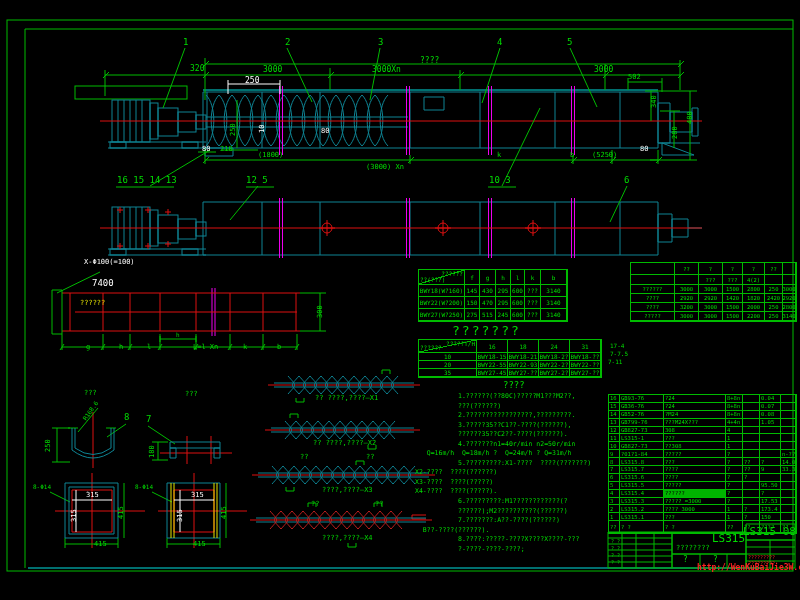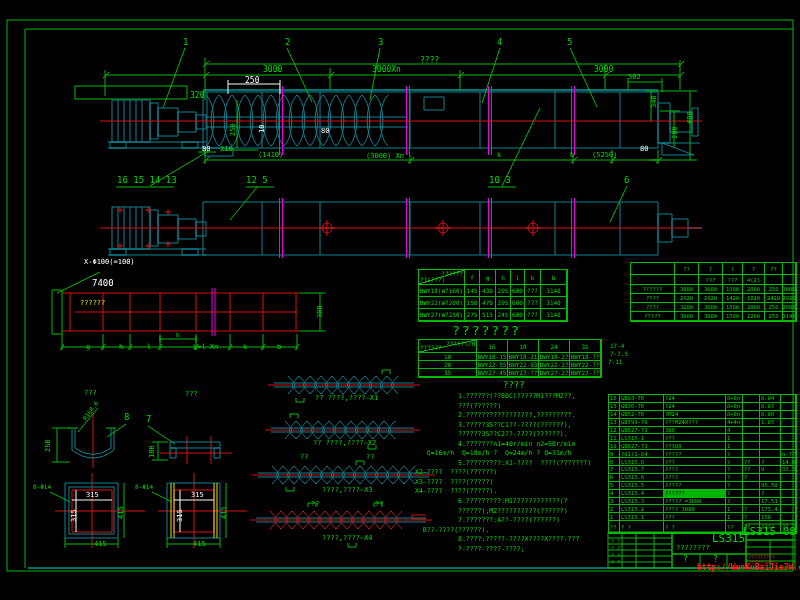--- a/index.html
+++ b/index.html
@@ -145,34 +145,34 @@
 
   <rect class="fw" x="470" y="402" width="30" height="8"></rect>
   <rect class="fw" x="748" y="392" width="9" height="8"></rect>
   <rect class="fw" x="748" y="490" width="11" height="9"></rect>
 </svg>
 
 <span class="lb s8" style="left:420px;top:57px">????</span>
 <span class="lb s8" style="left:263px;top:66px">3000</span>
 <span class="lb s8" style="left:372px;top:66px">3000Xn</span>
 <span class="lb s8" style="left:594px;top:66px">3000</span>
-<span class="lb s8" style="left:190px;top:92px">320</span>
+<span class="lb s8" style="left:190px;top:65px">320</span>
 <span class="lb s8 w" style="left:245px;top:77px">250</span>
 <span class="lb s7" style="left:628px;top:74px">502</span>
 <span class="lb s7 rot" style="left:651px;top:108px">340</span>
 <span class="lb s7 rot" style="left:687px;top:124px">480</span>
 <span class="lb s7 rot" style="left:672px;top:139px">280</span>
 <span class="lb s7 w" style="left:640px;top:146px">80</span>
 <span class="lb s7 w" style="left:321px;top:128px">80</span>
 <span class="lb s7 w" style="left:202px;top:146px">80</span>
 <span class="lb s7 rot" style="left:230px;top:136px">250</span>
 <span class="lb s7 rot w" style="left:259px;top:133px">10</span>
 <span class="lb s7" style="left:220px;top:146px">210</span>
-<span class="lb s7" style="left:258px;top:152px">(1410)</span>
-<span class="lb s7" style="left:366px;top:153px">(3000) Xn</span>
+<span class="lb s7" style="left:258px;top:152px">(1800)</span>
+<span class="lb s7" style="left:366px;top:164px">(3000) Xn</span>
 <span class="lb s7" style="left:497px;top:152px">k</span>
 <span class="lb s7" style="left:570px;top:152px">b</span>
 <span class="lb s7" style="left:592px;top:152px">(5250)</span>
 <span class="lb s9" style="left:183px;top:38px">1</span>
 <span class="lb s9" style="left:285px;top:38px">2</span>
 <span class="lb s9" style="left:378px;top:38px">3</span>
 <span class="lb s9" style="left:497px;top:38px">4</span>
 <span class="lb s9" style="left:567px;top:38px">5</span>
 <span class="lb s9" style="left:117px;top:176px">16 15 14 13</span>
 <span class="lb s9" style="left:246px;top:176px">12 5</span>

